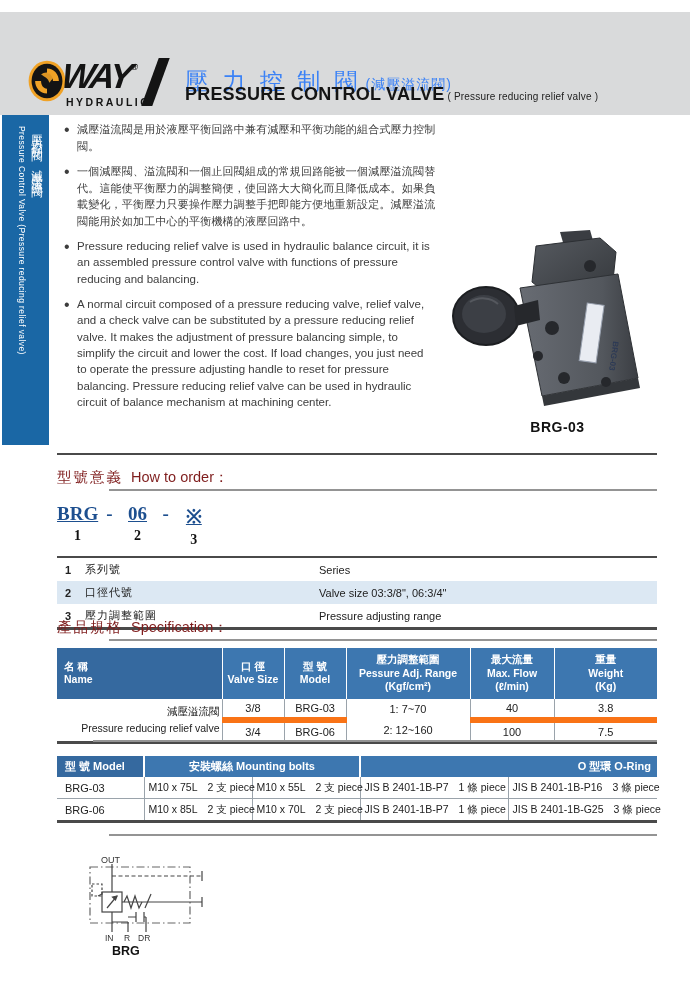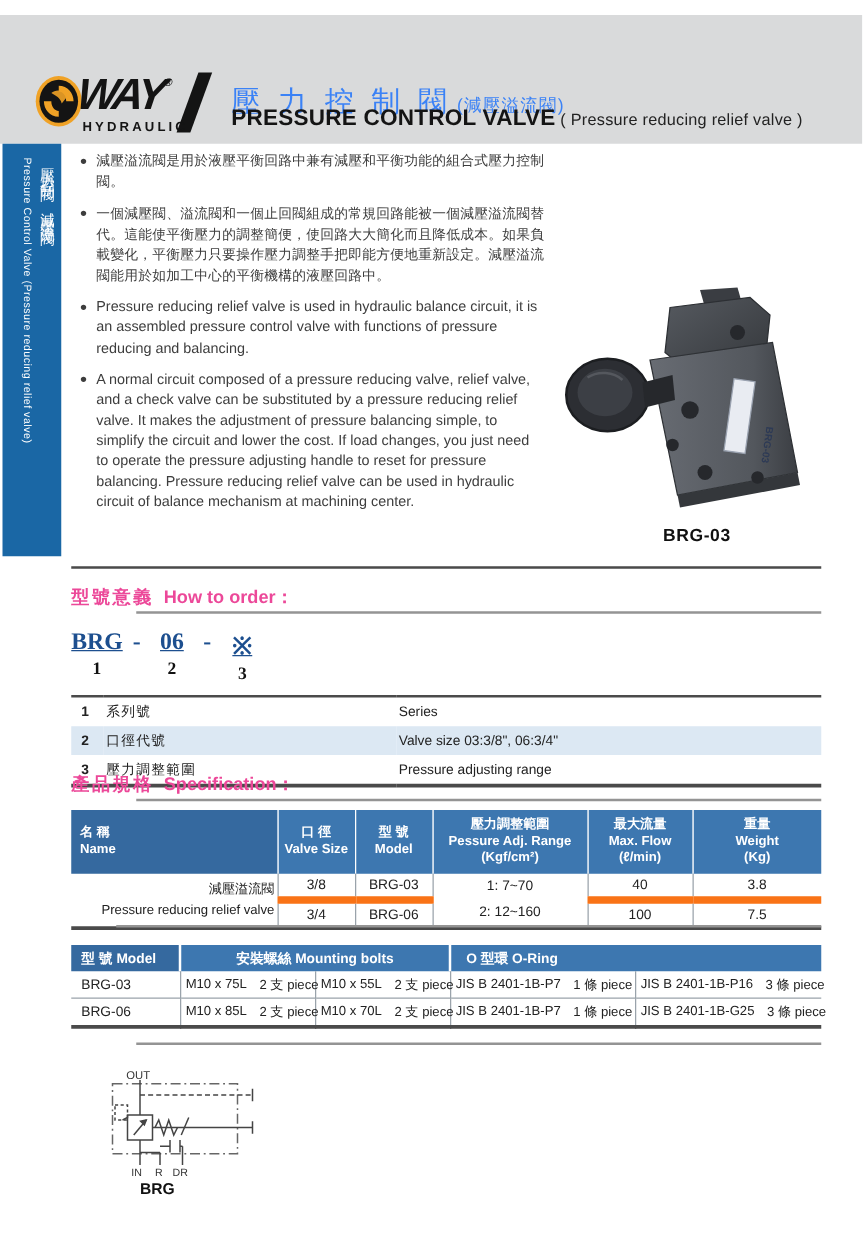--- a/index.html
+++ b/index.html
@@ -14,21 +14,21 @@
   .brand{position:absolute;left:62px;top:58px;font-style:italic;font-weight:bold;
          font-size:35px;letter-spacing:-3px;color:#141414;transform:skewX(-8deg);line-height:1;}
   .brand sup{font-size:9px;font-style:normal;letter-spacing:0;vertical-align:18px;}
   .brand-tail{position:absolute;left:150px;top:58px;width:11px;height:48px;background:#141414;transform:skewX(-20deg);}
   .brand-sub{position:absolute;left:66px;top:96px;font-size:10.5px;font-weight:bold;letter-spacing:2.5px;color:#141414;}
 
   
   .title-zh{position:absolute;left:185px;top:50px;font-size:23px;font-weight:normal;letter-spacing:4px;color:#3b82f6;margin-top:16px;}
   .title-zh .sub{font-size:14px;letter-spacing:1px;margin-left:4px;}
   .title-en{position:absolute;left:185px;top:84px;font-size:18px;font-weight:bold;color:#141414;letter-spacing:0.2px;}
-  .title-en .sub{font-size:13px;font-weight:normal;color:#222;}
+  .title-en .sub{font-size:10px;font-weight:normal;color:#222;}
 
   
   .side-tab{position:absolute;left:2px;top:115px;width:47px;height:330px;background:var(--sidebar);
             writing-mode:vertical-rl;padding:10px 5px;box-sizing:border-box;color:#fff;}
   .side-zh{font-size:11.5px;letter-spacing:4px;text-orientation:upright;display:block;margin-left:2px;}
   .side-en{font-size:8.5px;letter-spacing:0.4px;text-orientation:sideways;display:block;margin-top:1px;}
 
   
   .intro{position:absolute;left:64px;top:121px;width:382px;color:#3d3d3d;}
   .bullet{display:flex;margin-bottom:9px;}
@@ -39,21 +39,21 @@
 
   
   .product{position:absolute;left:440px;top:226px;width:235px;}
   .product-caption{text-align:center;font-weight:bold;font-size:14px;margin-top:4px;color:#111;letter-spacing:0.5px;}
 
   
   .rule-heavy{position:absolute;left:57px;top:453px;width:600px;height:2px;background:var(--rule);}
 
   
   .section{position:absolute;left:57px;width:600px;}
-  .sec-head{font-size:14.5px;font-weight:bold;color:#ec4899;}
+  .sec-head{font-size:14.5px;font-weight:normal;color:#7f1d1d;}
   .sec-head .zh{letter-spacing:2px;}
   .sec-head .en{margin-left:8px;}
   .sec-rule{height:2px;background:#949494;margin-top:2px;}
   .off52{margin-left:52px;}
   .off36{margin-left:36px;}
 
   
   .code-row{display:flex;align-items:flex-start;margin-top:12px;font-family:"Liberation Serif",serif;
             font-weight:bold;color:var(--code);font-size:19px;}
   .code-col{display:flex;flex-direction:column;align-items:center;min-width:34px;}
@@ -306,21 +306,21 @@
         <col style="width:87px">
           <col style="width:108px">
           <col style="width:108px">
         <col style="width:148px">
           <col>
       </colgroup>
       <tbody>
           <tr>
         <th class="dark">型 號 Model</th>
         <th class="ctr" colspan="2">安裝螺絲 Mounting bolts</th>
-        <th colspan="2" style="padding-left:12px;">O 型環 O-Ring</th>
+        <th colspan="2" style="padding-left:12px;text-align:right;">O 型環 O-Ring</th>
       </tr>
       <tr>
         <td>BRG-03</td>
         <td>
               <span class="pair">
                 <span>M10 x 75L</span>
                 <span class="q">2 支 piece</span>
               </span>
             </td>
         <td>

